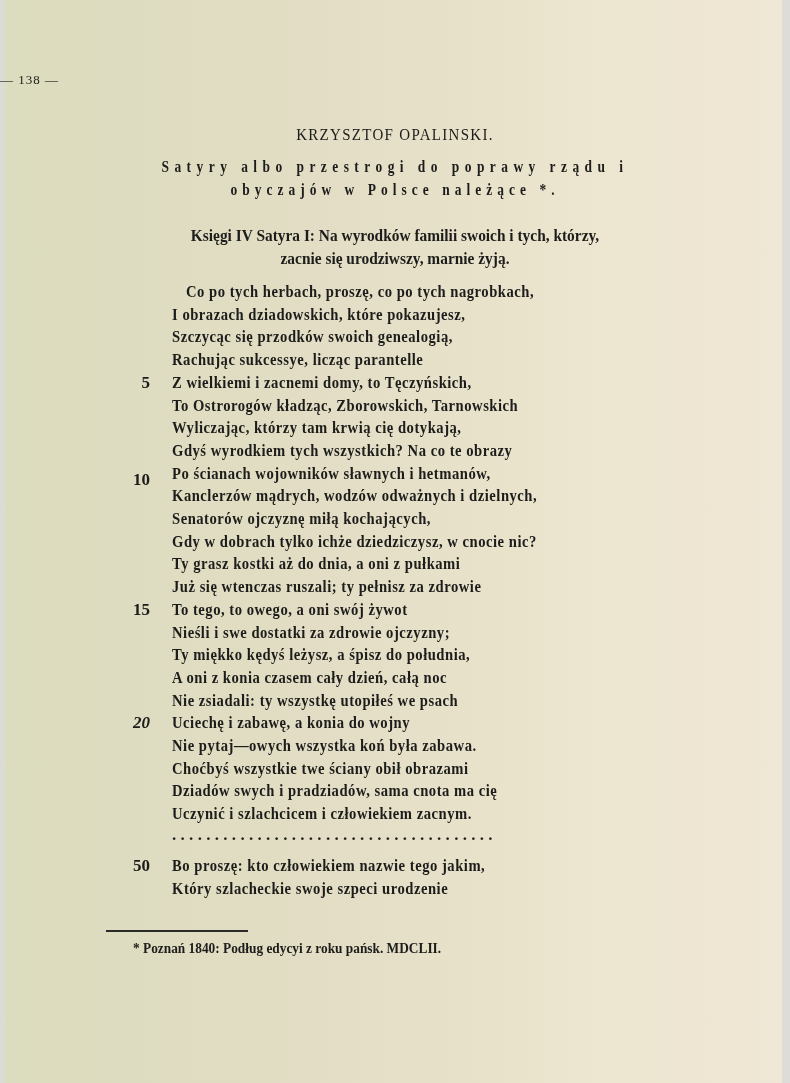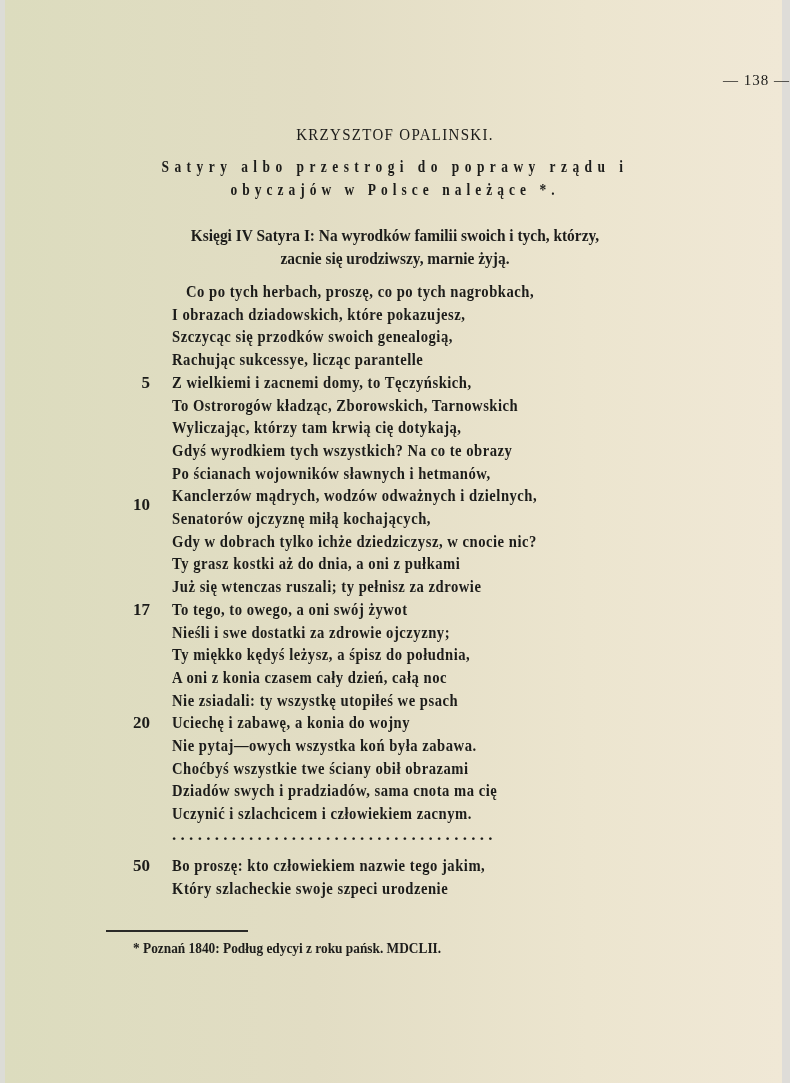--- a/index.html
+++ b/index.html
@@ -9,21 +9,21 @@
     font-family: "Liberation Serif", "DejaVu Serif", serif;
     color: #1c1c1a;
   }
   .edge-left { position: absolute; left: 0; top: 0; width: 5px; height: 1083px; background: #dcdcd6; }
   .edge-right { position: absolute; right: 0; top: 0; width: 8px; height: 1083px; background: #dedcd8; }
   .page {
     position: absolute; left: 5px; top: 0; width: 777px; height: 1083px;
     background: linear-gradient(90deg, #dcdcbe 0%, #e2ddc4 40%, #ece5cf 75%, #f0e8d6 100%);
   }
   .abs { position: absolute; white-space: nowrap; }
-  .page-number { left: 0; width: 790px; top: 72px; text-align: right; font-size: 15px; letter-spacing: 1px; }
+  .page-number { left: 0; width: 790px; top: 72px; text-align: left; font-size: 13px; letter-spacing: 1px; }
   .author { left: 0; width: 790px; top: 125px; text-align: center; font-size: 17px; letter-spacing: 1.5px; transform: scaleX(0.88); }
   .subtitle-1 { left: 0; width: 790px; top: 158px; text-align: center; font-size: 16px; letter-spacing: 6.5px; font-weight: bold; transform: scaleX(0.84); }
   .subtitle-2 { left: 0; width: 790px; top: 181px; text-align: center; font-size: 16px; letter-spacing: 6px; font-weight: bold; transform: scaleX(0.84); }
   .section-1 { left: 0; width: 790px; top: 225px; text-align: center; font-size: 17.5px; font-weight: bold; transform: scaleX(0.88); }
   .section-2 { left: 0; width: 790px; top: 248px; text-align: center; font-size: 17.5px; font-weight: bold; transform: scaleX(0.88); }
   .poem { position: absolute; left: 0; top: 280px; width: 790px; }
   .verse { position: absolute; height: 22px; font-size: 17px; font-weight: bold; transform-origin: left center; transform: scaleX(0.86); white-space: nowrap; letter-spacing: 0.6px; }
   .verse-num { position: absolute; width: 30px; text-align: right; font-size: 17px; font-weight: bold; }
   .dots { position: absolute; left: 172px; top: 825px; font-size: 17px; font-weight: bold; letter-spacing: 4.3px; white-space: nowrap; }
   .footnote-rule { position: absolute; left: 106px; top: 930px; width: 142px; height: 2px; background: #2a2a28; }
@@ -47,33 +47,33 @@
     <div class="verse" style="left: 186px; top: 2px;">Co po tych herbach, proszę, co po tych nagrobkach,</div>
     <div class="verse" style="left: 172px; top: 24.7px;">I obrazach dziadowskich, które pokazujesz,</div>
     <div class="verse" style="left: 172px; top: 47.4px;">Szczycąc się przodków swoich genealogią,</div>
     <div class="verse" style="left: 172px; top: 70.1px;">Rachując sukcessye, licząc parantelle</div>
     <div class="verse-num" style="left: 120px; top: 92.8px;">5</div>
     <div class="verse" style="left: 172px; top: 92.8px;">Z wielkiemi i zacnemi domy, to Tęczyńskich,</div>
     <div class="verse" style="left: 172px; top: 115.5px;">To Ostrorogów kładząc, Zborowskich, Tarnowskich</div>
     <div class="verse" style="left: 172px; top: 138.2px;">Wyliczając, którzy tam krwią cię dotykają,</div>
     <div class="verse" style="left: 172px; top: 160.9px;">Gdyś wyrodkiem tych wszystkich? Na co te obrazy</div>
     <div class="verse" style="left: 172px; top: 183.6px;">Po ścianach wojowników sławnych i hetmanów,</div>
-    <div class="verse-num" style="left: 120px; top: 215px;">10</div>
+    <div class="verse-num" style="left: 120px; top: 190px;">10</div>
     <div class="verse" style="left: 172px; top: 206.3px;">Kanclerzów mądrych, wodzów odważnych i dzielnych,</div>
     <div class="verse" style="left: 172px; top: 229px;">Senatorów ojczyznę miłą kochających,</div>
     <div class="verse" style="left: 172px; top: 251.7px;">Gdy w dobrach tylko ichże dziedziczysz, w cnocie nic?</div>
     <div class="verse" style="left: 172px; top: 274.4px;">Ty grasz kostki aż do dnia, a oni z pułkami</div>
     <div class="verse" style="left: 172px; top: 297.1px;">Już się wtenczas ruszali; ty pełnisz za zdrowie</div>
-    <div class="verse-num" style="left: 120px; top: 319.8px;">17</div>
+    <div class="verse-num" style="left: 120px; top: 319.8px;">15</div>
     <div class="verse" style="left: 172px; top: 319.8px;">To tego, to owego, a oni swój żywot</div>
     <div class="verse" style="left: 172px; top: 342.5px;">Nieśli i swe dostatki za zdrowie ojczyzny;</div>
     <div class="verse" style="left: 172px; top: 365.2px;">Ty miękko kędyś leżysz, a śpisz do południa,</div>
     <div class="verse" style="left: 172px; top: 387.9px;">A oni z konia czasem cały dzień, całą noc</div>
     <div class="verse" style="left: 172px; top: 410.6px;">Nie zsiadali: ty wszystkę utopiłeś we psach</div>
-    <div class="verse-num" style="left: 120px; top: 433.3px;">20</div>
+    <div class="verse-num" style="left: 120px; top: 433.3px; font-style: italic;">20</div>
     <div class="verse" style="left: 172px; top: 433.3px;">Uciechę i zabawę, a konia do wojny</div>
     <div class="verse" style="left: 172px; top: 456px;">Nie pytaj—owych wszystka koń była zabawa.</div>
     <div class="verse" style="left: 172px; top: 478.7px;">Choćbyś wszystkie twe ściany obił obrazami</div>
     <div class="verse" style="left: 172px; top: 501.4px;">Dziadów swych i pradziadów, sama cnota ma cię</div>
     <div class="verse" style="left: 172px; top: 524.1px;">Uczynić i szlachcicem i człowiekiem zacnym.</div>
     <div class="verse-num" style="left: 120px; top: 576px;">50</div>
     <div class="verse" style="left: 172px; top: 576px;">Bo proszę: kto człowiekiem nazwie tego jakim,</div>
     <div class="verse" style="left: 172px; top: 598.7px;">Który szlacheckie swoje szpeci urodzenie</div>
   </div>
 

